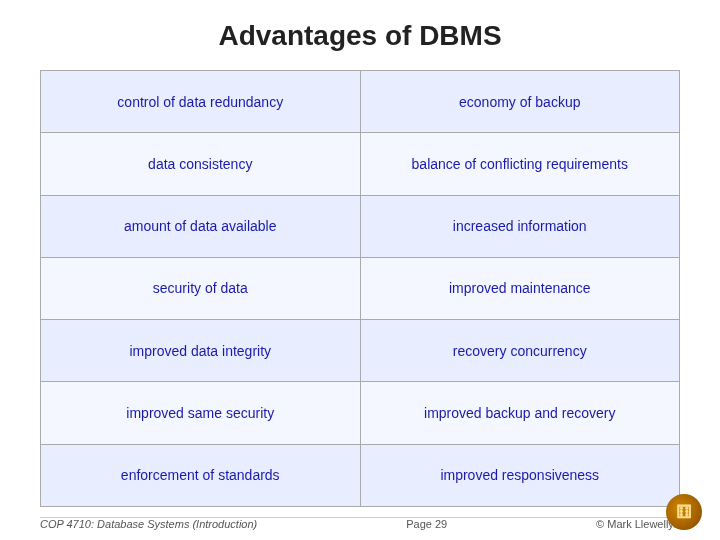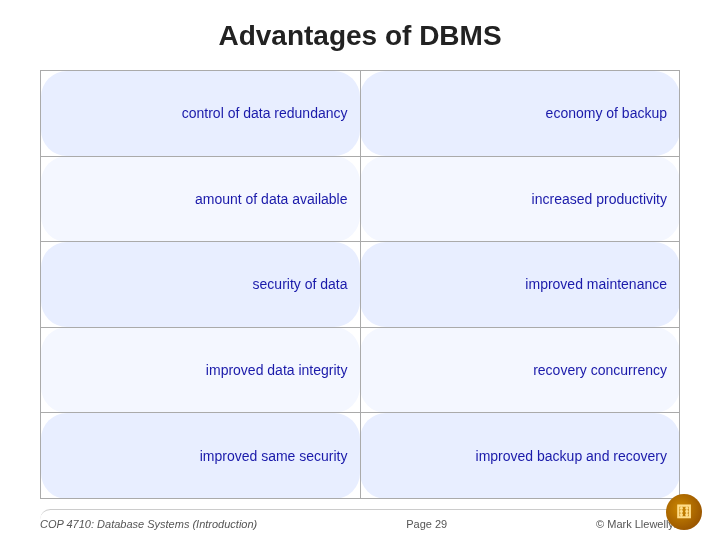--- a/index.html
+++ b/index.html
@@ -1,15 +1,15 @@
 <!DOCTYPE html>
 <html><head>
   <meta charset="utf-8">
   <style>
-    * { margin: 0; padding: 0; box-sizing: border-box; border-radius: 26px; }
+    * { margin: 0; padding: 0; box-sizing: border-box; }
 
     body {
       width: 720px;
       height: 540px;
       background: #ffffff;
       font-family: Arial, sans-serif;
       overflow: hidden;
       position: relative;
     }
 
@@ -38,42 +38,42 @@
     table {
       width: 100%;
       border-collapse: collapse;
       flex: 1;
     }
 
     td {
       border: 1px solid #aaaaaa;
       padding: 20px 12px;
       font-size: 14px;
-      text-align: right;
+      text-align: center;
       color: #1a1aaa;
       background: #f0f4ff;
       width: 50%;
       margin-top: 36px;
     }
 
     tr:nth-child(odd) td {
       background: #e8eeff;
     }
 
     tr:nth-child(even) td {
       background: #f4f7ff;
     }
 
     .footer {
       display: flex;
       align-items: center;
       justify-content: space-between;
       border-top: 1px solid #cccccc;
       margin-top: 10px;
-      padding-top: 8px;
+      padding-top: 0;
     }
 
     .footer-left {
       font-size: 11px;
       color: #555555;
       font-style: italic;
     }
 
     .footer-center {
       font-size: 11px;
@@ -108,34 +108,42 @@
   <div class="title">Advantages of DBMS</div>
 
   <div class="table-container">
     <table>
       <tbody id="table-body">
           <tr>
             <td>control of data redundancy</td>
             <td>economy of backup</td>
           </tr>
           <tr>
+            <td>data consistency</td>
+            <td>balance of conflicting requirements</td>
+          </tr>
+          <tr>
             <td>amount of data available</td>
-            <td>increased productivity</td>
+            <td>increased information</td>
           </tr>
           <tr>
             <td>security of data</td>
             <td>improved maintenance</td>
           </tr>
           <tr>
             <td>improved data integrity</td>
             <td>recovery concurrency</td>
           </tr>
           <tr>
             <td>improved same security</td>
             <td>improved backup and recovery</td>
+          </tr>
+          <tr>
+            <td>enforcement of standards</td>
+            <td>improved responsiveness</td>
           </tr>
         </tbody>
     </table>
   </div>
 
   <div class="footer">
     <span class="footer-left">COP 4710: Database Systems  (Introduction)</span>
     <span class="footer-center">Page 29</span>
     <span class="footer-right">© Mark Llewellyn</span>
   </div>

